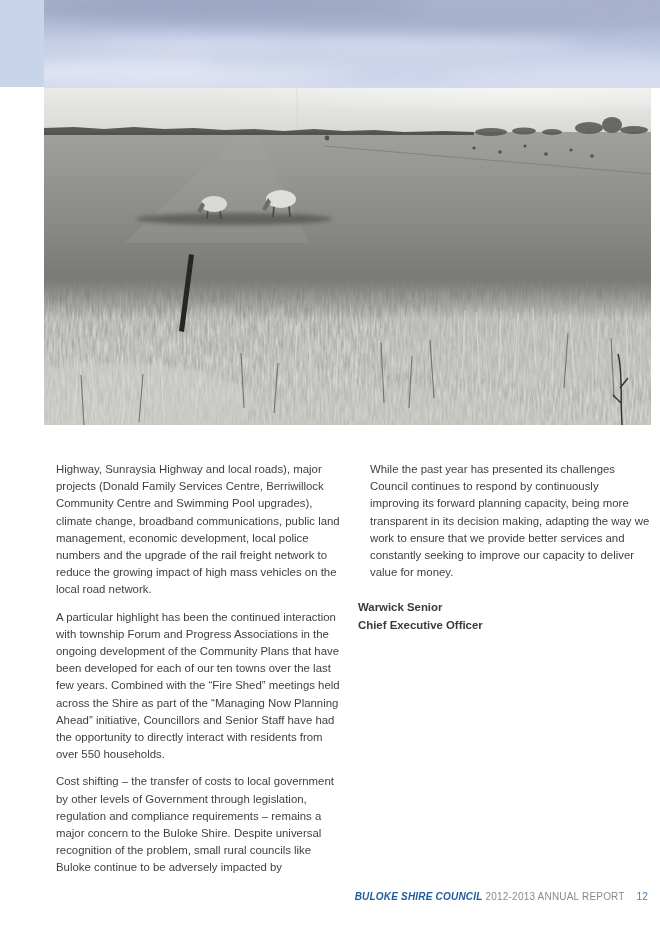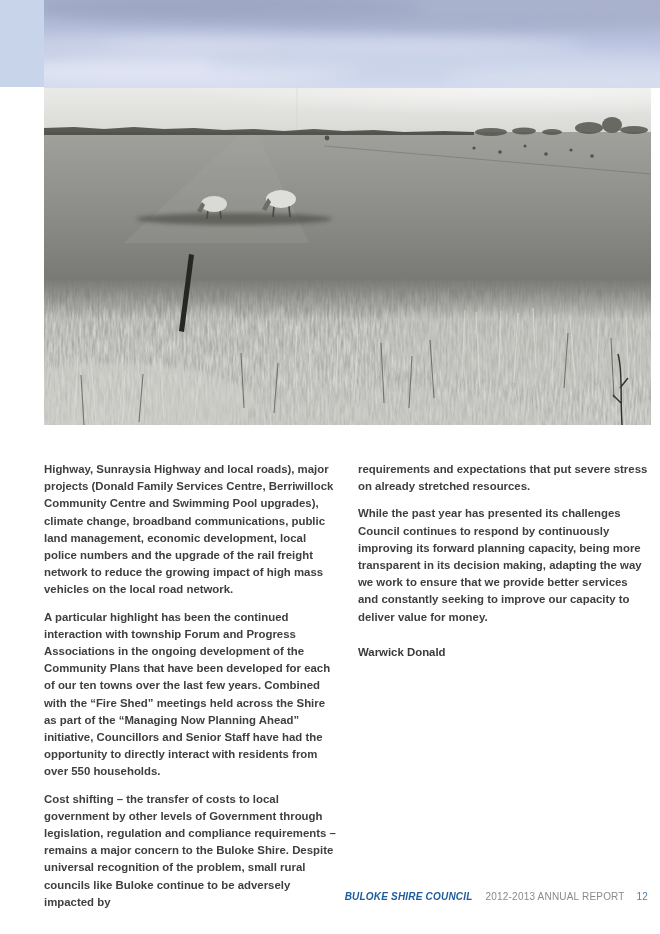--- a/index.html
+++ b/index.html
@@ -14,29 +14,29 @@
   
   .main-photo{position:absolute;left:44px;top:88px;width:607px;height:337px;display:block;}
   
   .columns{
     position:absolute;left:44px;top:461px;width:607px;
     display:flex;gap:18px;
     color:#3f3f3f;font-size:11.4px;line-height:17.2px;
   }
   .col-left{width:296px;}
   .col-right{width:293px;}
-  .columns p{margin:0 0 10px 0;font-weight:bold;}
+  .columns p{margin:0 0 10px 12px;}
   .signature{margin-top:18px;font-weight:bold;color:#3a3a3a;line-height:17.2px;}
   
   .footer{
     position:absolute;top:890px;right:12px;
     font-size:10px;line-height:14px;letter-spacing:.2px;white-space:nowrap;
   }
   .f-brand{color:#1f5c9c;font-weight:bold;font-style:italic;}
-  .f-report{color:#8a8a8a;margin-left:10px;}
+  .f-report{color:#8a8a8a;margin-left:0;}
   .f-page{color:#4d80b2;margin-left:9px;}
 </style>
 </head>
 <body>
 
 <div id="page">
 
   <div class="header-band">
     <div class="corner-square"></div>
     <svg class="header-sky" viewBox="0 0 616 88" preserveAspectRatio="none">
@@ -176,24 +176,24 @@
     <path d="M578,337 C576,305 579,284 574,266 M576,300 l8,-10 M577,315 l-8,-8" stroke="#30302d" stroke-width="1.4" fill="none"></path>
   </svg>
 
   <div class="columns">
     <div class="col-left">
       <p>Highway, Sunraysia Highway and local roads), major projects (Donald Family Services Centre, Berriwillock Community Centre and Swimming Pool upgrades), climate change, broadband communications, public land management, economic development, local police numbers and the upgrade of the rail freight network to reduce the growing impact of high mass vehicles on the local road network.</p>
       <p>A particular highlight has been the continued interaction with township Forum and Progress Associations in the ongoing development of the Community Plans that have been developed for each of our ten towns over the last few years. Combined with the “Fire Shed” meetings held across the Shire as part of the “Managing Now Planning Ahead” initiative, Councillors and Senior Staff have had the opportunity to directly interact with residents from over 550 households.</p>
       <p>Cost shifting – the transfer of costs to local government by other levels of Government through legislation, regulation and compliance requirements – remains a major concern to the Buloke Shire. Despite universal recognition of the problem, small rural councils like Buloke continue to be adversely impacted by</p>
     </div>
     <div class="col-right">
-      <p>requirements and expectations that put severe stress on already stretched resources.</p>
       <p>While the past year has presented its challenges Council continues to respond by continuously improving its forward planning capacity, being more transparent in its decision making, adapting the way we work to ensure that we provide better services and constantly seeking to improve our capacity to deliver value for money.</p>
       <div class="signature">
-        <div>Warwick Donald</div>
+        <div>Warwick Senior</div>
+        <div>Chief Executive Officer</div>
       </div>
     </div>
   </div>
 
   <div class="footer">
     <span class="f-brand">BULOKE SHIRE COUNCIL</span>
     <span class="f-report">2012-2013 ANNUAL REPORT</span>
     <span class="f-page">12</span>
   </div>
 

